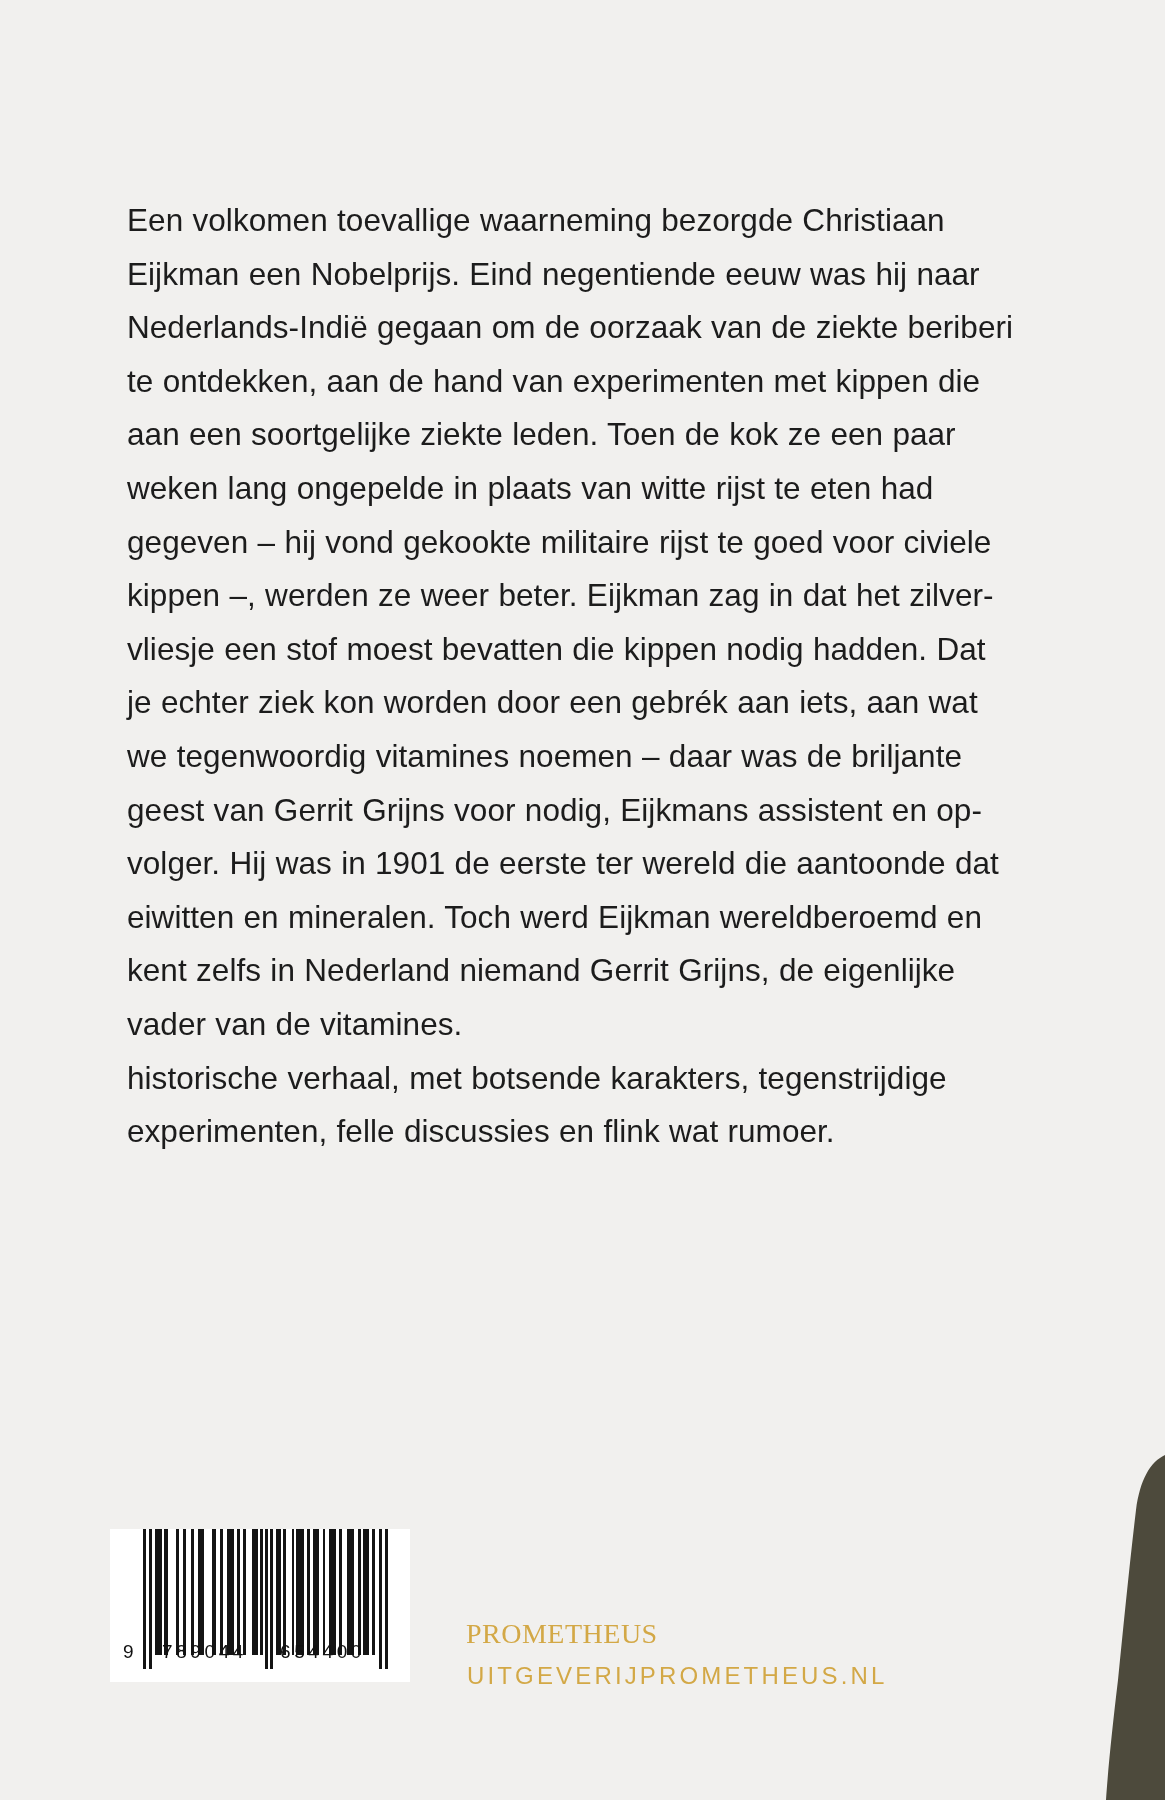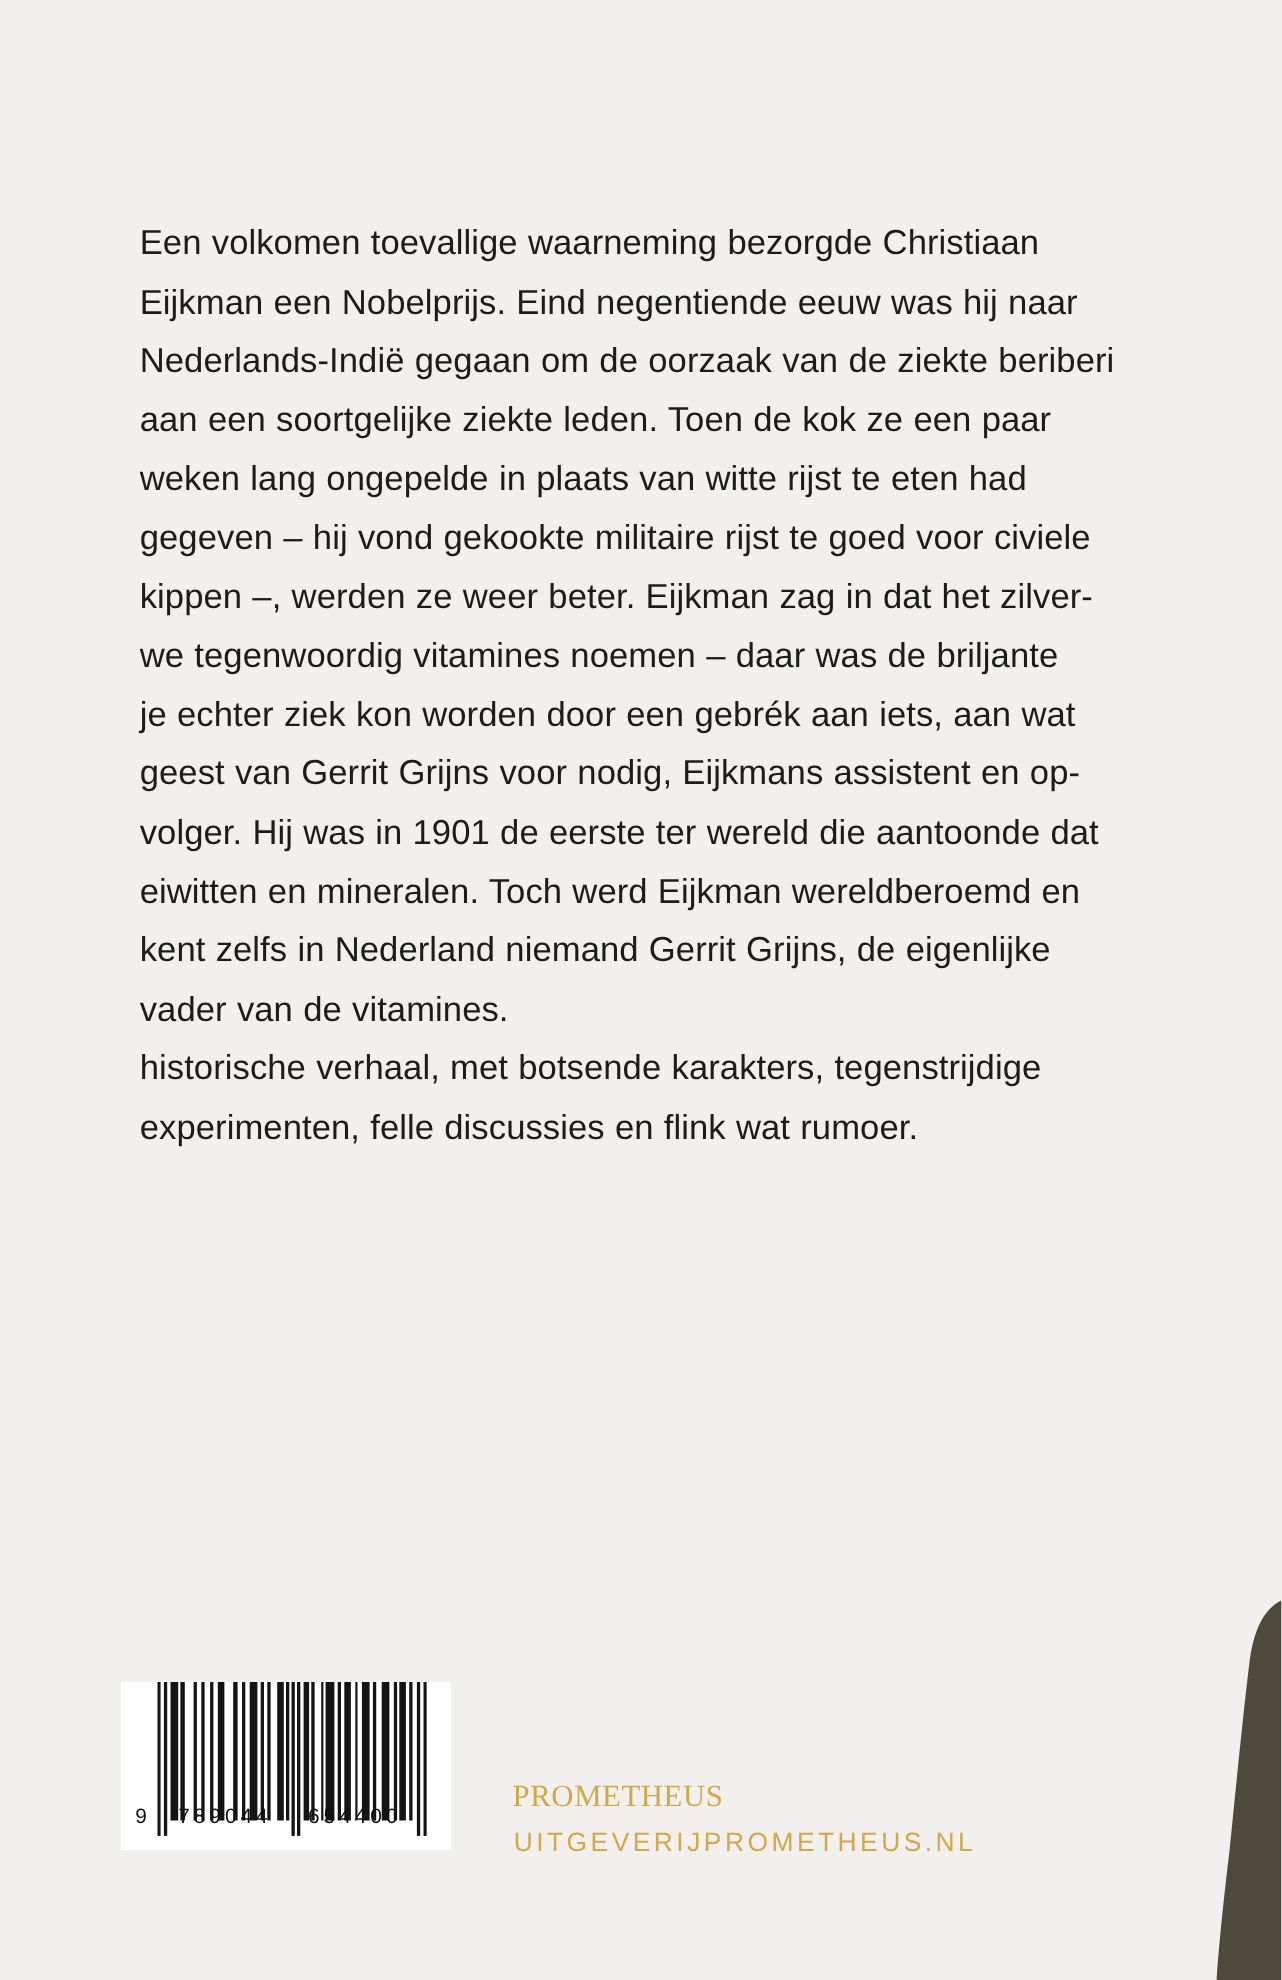--- a/index.html
+++ b/index.html
@@ -94,26 +94,28 @@
       pointer-events: none;
     }
   </style>
 </head>
 <body>
 
 <div class="blurb">
   <span class="line"><span>Een volkomen toevallige waarneming bezorgde Christiaan</span></span>
   <span class="line"><span>Eijkman een Nobelprijs. Eind negentiende eeuw was hij naar</span></span>
   <span class="line"><span>Nederlands-Indië gegaan om de oorzaak van de ziekte beriberi</span></span>
+  <span class="line"><span>te ontdekken, aan de hand van experimenten met kippen die</span></span>
   <span class="line"><span>aan een soortgelijke ziekte leden. Toen de kok ze een paar</span></span>
   <span class="line"><span>weken lang ongepelde in plaats van witte rijst te eten had</span></span>
   <span class="line"><span>gegeven – hij vond gekookte militaire rijst te goed voor civiele</span></span>
   <span class="line"><span>kippen –, werden ze weer beter. Eijkman zag in dat het zilver-</span></span>
+  <span class="line"><span>vliesje een stof moest bevatten die kippen nodig hadden. Dat</span></span>
+  <span class="line"><span>je echter ziek kon worden door een gebrék aan iets, aan wat</span></span>
   <span class="line"><span>we tegenwoordig vitamines noemen – daar was de briljante</span></span>
-  <span class="line"><span>je echter ziek kon worden door een gebrék aan iets, aan wat</span></span>
   <span class="line"><span>geest van Gerrit Grijns voor nodig, Eijkmans assistent en op-</span></span>
   <span class="line"><span>volger. Hij was in 1901 de eerste ter wereld die aantoonde dat</span></span>
   <span class="line"><span>eiwitten en mineralen. Toch werd Eijkman wereldberoemd en</span></span>
   <span class="line"><span>kent zelfs in Nederland niemand Gerrit Grijns, de eigenlijke</span></span>
   <span class="line"><span>vader van de vitamines.</span></span>
   <span class="line"><span>historische verhaal, met botsende karakters, tegenstrijdige</span></span>
   <span class="line"><span>experimenten, felle discussies en flink wat rumoer.</span></span>
 </div>
 
 <div class="barcode-box">

